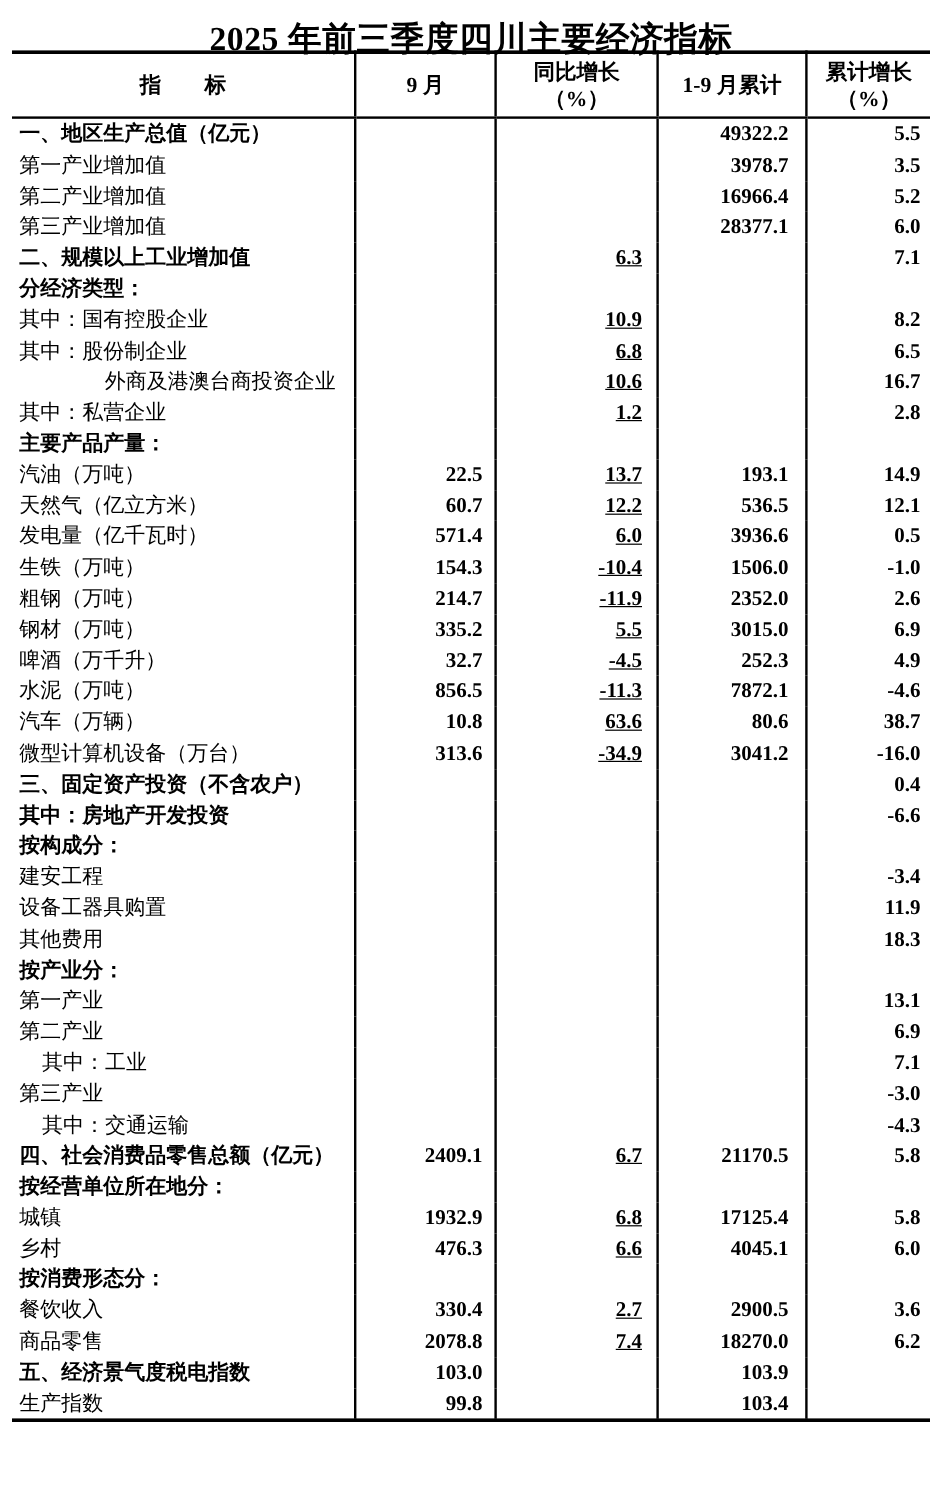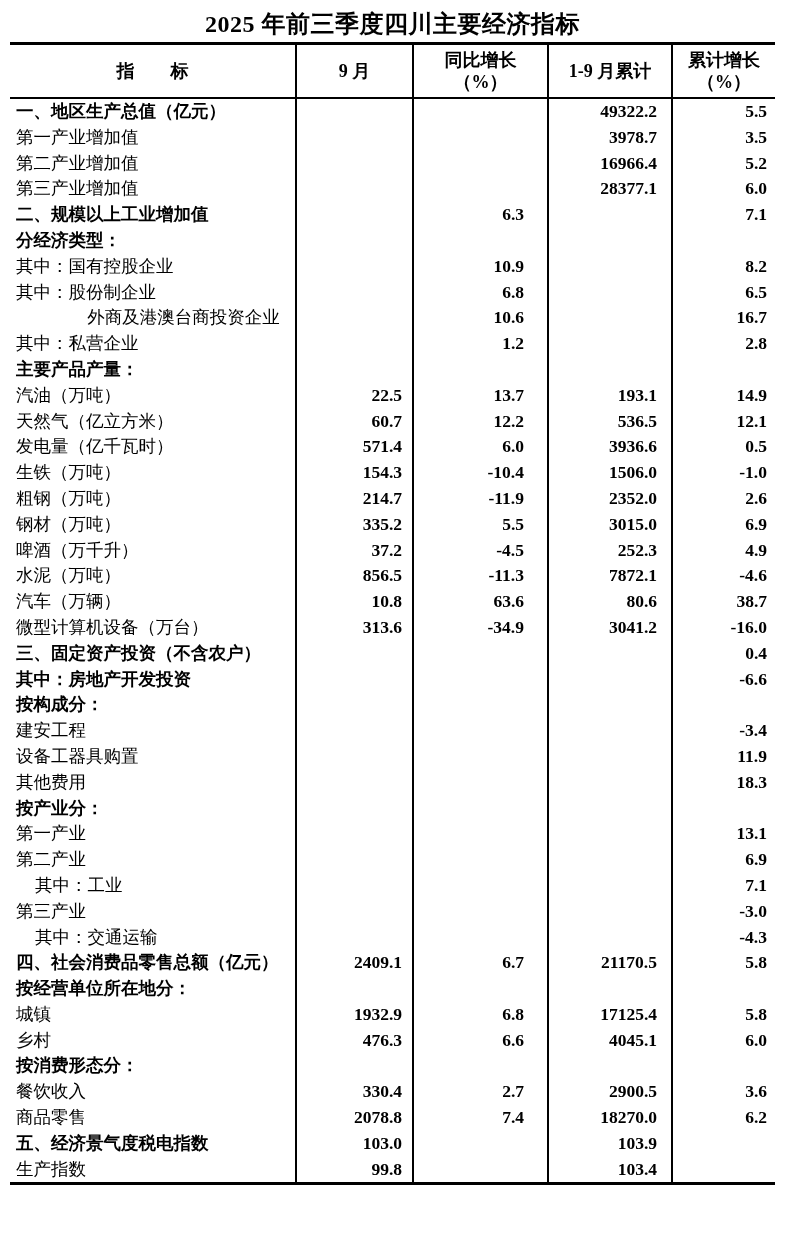--- a/index.html
+++ b/index.html
@@ -7,24 +7,24 @@
     position: relative;
     width: 785px;
     height: 1244px;
     background: #ffffff;
     font-family: "Liberation Serif", "DejaVu Serif", serif;
     color: #000000;
     overflow: hidden;
   }
   .title {
     margin: 0;
-    padding-top: 7px;
+    padding-top: 17px;
     height: 37px;
     text-align: center;
-    font-size: 24px;
+    font-size: 28px;
     font-weight: 700;
     letter-spacing: 0.5px;
     line-height: 34px;
   }
   table.indicators {
     position: absolute;
     left: 10px;
     top: 42px;
     width: 765px;
     border-collapse: collapse;
@@ -58,21 +58,21 @@
     vertical-align: middle;
     white-space: nowrap;
     overflow: hidden;
   }
   td.lbl { text-align: left; padding-left: 6px; margin-top: 24px; }
   td.lbl.ind1 { padding-left: 25px; }
   td.lbl.ind2 { padding-left: 62px; text-align: center; }
   td.lbl.b { font-weight: 700; }
   td.num { text-align: right; font-weight: 700; }
   td.num.m9 { padding-right: 10px; padding-left: 32px; }
-  td.num.yoy { padding-right: 23px; }
+  td.num.yoy { padding-right: 12px; text-decoration: underline; }
   td.num.cum { padding-right: 14px; }
   td.num.cgr { padding-right: 8px; }
 </style>
 </head>
 <body>
 
 <div class="page">
   <h1 class="title">2025 年前三季度四川主要经济指标</h1>
 
   <table class="indicators">
@@ -209,21 +209,21 @@
         </tr>
         <tr>
           <td class="lbl">钢材（万吨）</td>
           <td class="num m9">335.2</td>
           <td class="num yoy">5.5</td>
           <td class="num cum">3015.0</td>
           <td class="num cgr">6.9</td>
         </tr>
         <tr>
           <td class="lbl">啤酒（万千升）</td>
-          <td class="num m9">37.2</td>
+          <td class="num m9">32.7</td>
           <td class="num yoy">-4.5</td>
           <td class="num cum">252.3</td>
           <td class="num cgr">4.9</td>
         </tr>
         <tr>
           <td class="lbl">水泥（万吨）</td>
           <td class="num m9">856.5</td>
           <td class="num yoy">-11.3</td>
           <td class="num cum">7872.1</td>
           <td class="num cgr">-4.6</td>

